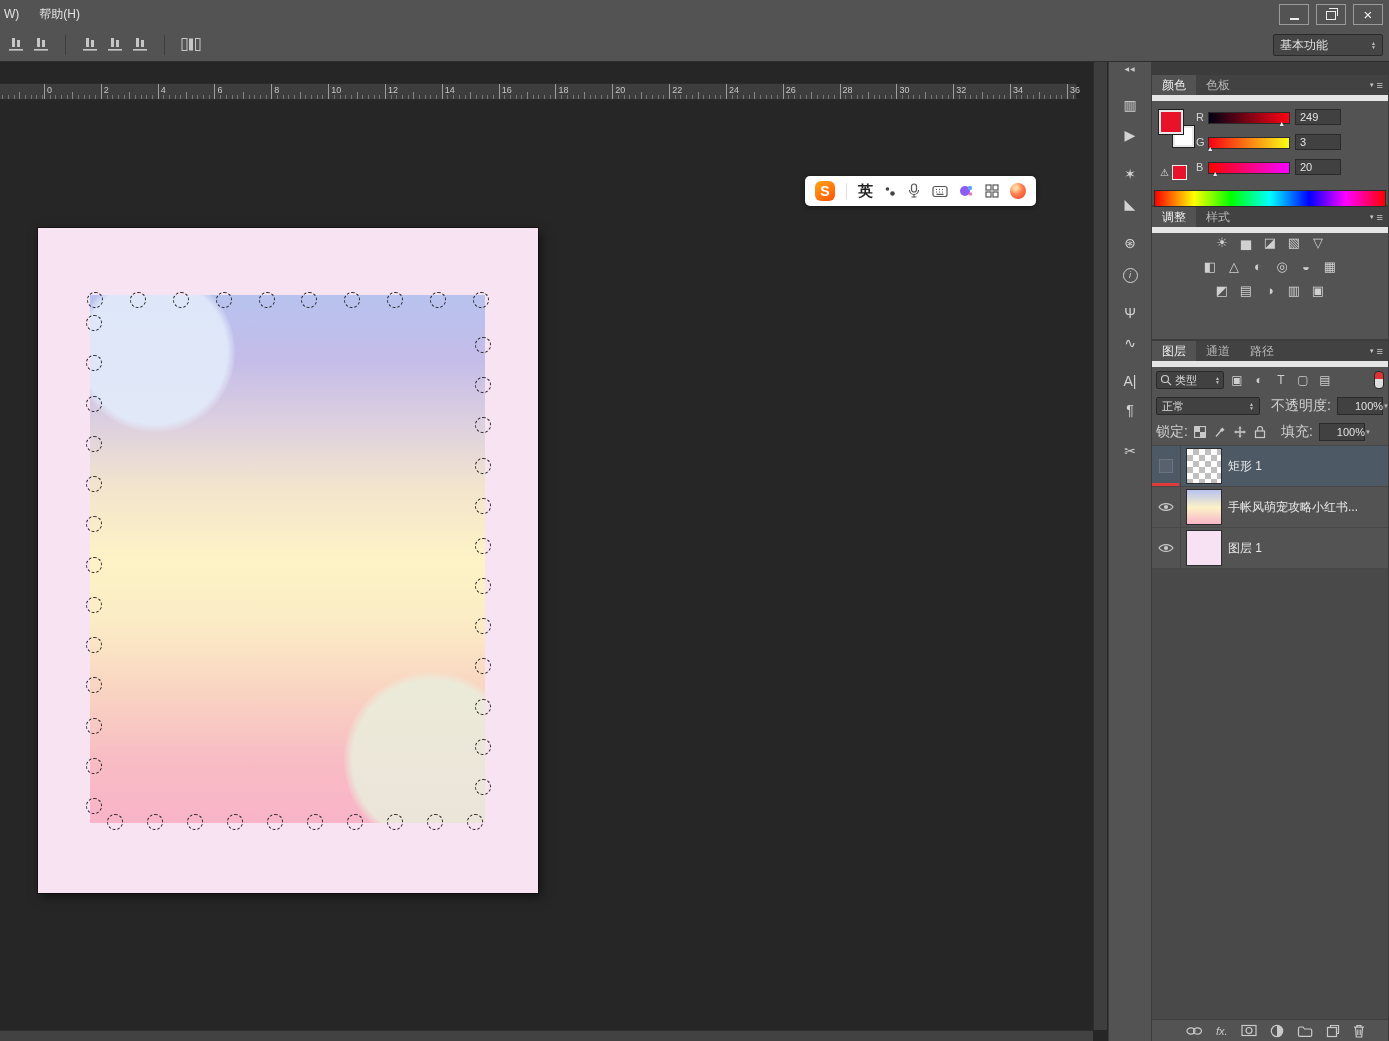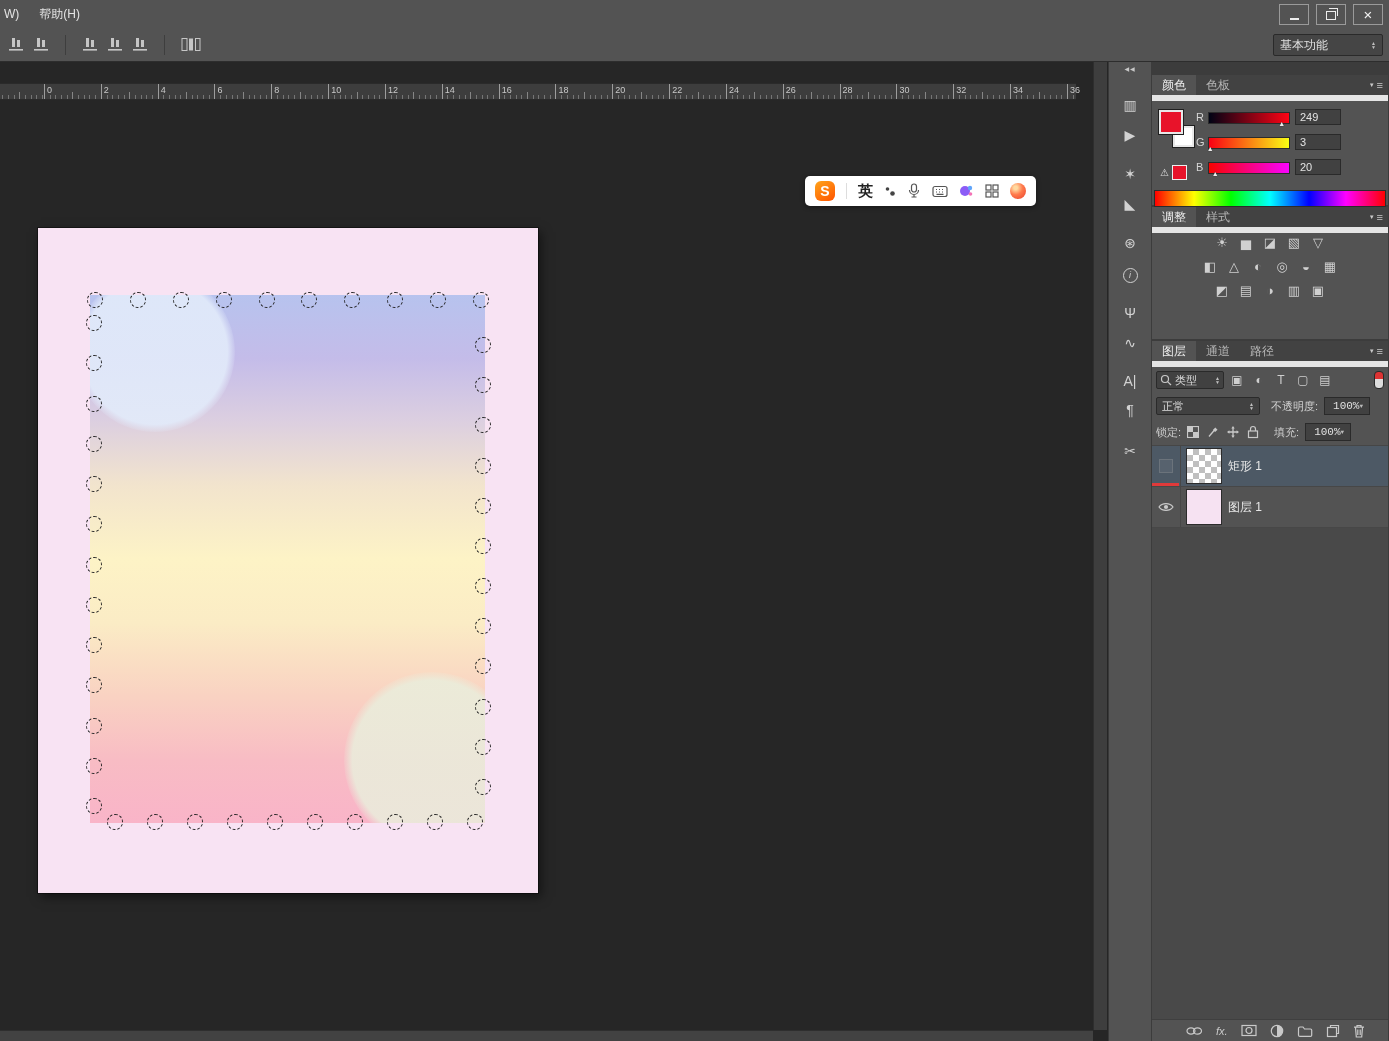--- a/index.html
+++ b/index.html
@@ -106,23 +106,23 @@
   .frow{height:26px;display:flex;align-items:center;padding:0 4px;gap:2px;}
   #typebox{width:68px;height:18px;background:#414141;border:1px solid #2a2a2a;border-radius:2px;
            display:flex;align-items:center;gap:3px;padding:0 3px;font-size:11px;color:#dddddd;box-sizing:border-box;}
   #typebox .spin{margin-left:auto;}
   .fic{width:22px;height:18px;display:flex;align-items:center;justify-content:center;font-size:12px;color:#cfcfcf;}
   #fswitch{margin-left:auto;width:8px;height:16px;border-radius:4px;border:1px solid #2a2a2a;
            background:linear-gradient(#d33 0 45%,#ddd 45%);}
   #blendbox{width:104px;height:18px;background:#414141;border:1px solid #2a2a2a;border-radius:2px;
             display:flex;align-items:center;padding:0 5px;font-size:11px;color:#dddddd;box-sizing:border-box;}
   #blendbox .spin{margin-left:auto;}
-  .biglabel{font-size:11px;color:#cfcfcf;margin-left:9px;}
+  .biglabel{font-size:14px;color:#cfcfcf;margin-left:9px;}
   .valbox{width:46px;height:18px;background:#414141;border:1px solid #2a2a2a;display:flex;align-items:center;
-          padding:0 8px;font-size:11px;color:#e0e0e0;box-sizing:border-box;margin-left:4px;font-family:Liberation Mono, monospace;}
+          padding:0 17px;font-size:11px;color:#e0e0e0;box-sizing:border-box;margin-left:4px;}
   .valbox .dn{margin-left:auto;font-size:6px;color:#bbbbbb;}
   .lkic{width:20px;height:16px;display:flex;align-items:center;justify-content:center;}
   #layer-list{border-top:1px solid #464646;}
   .lrow{height:40px;display:flex;align-items:center;background:#535353;border-bottom:1px solid #474747;position:relative;}
   .lrow.selected{background:#4d5965;}
   .eyecell{width:28px;height:100%;border-right:1px solid #474747;display:flex;align-items:center;justify-content:center;flex:none;}
   .novis{width:12px;height:12px;border:1px solid #6b737b;background:rgba(255,255,255,.06);}
   .tag{position:absolute;left:0;bottom:0;width:27px;height:3px;}
   .thumb{width:34px;height:34px;margin:0 7px 0 6px;outline:1px solid #2c2c2c;flex:none;}
   .thumb.checker{background-color:#fff;
@@ -530,20 +530,30 @@
             <span class="thumb checker"></span>
             <span class="lname">矩形 1</span>
           </div>
           <div class="lrow">
             <span class="eyecell">
               <svg width="16" height="12" viewBox="0 0 16 12">
                 <path d="M1 6 C4 1.5 12 1.5 15 6 C12 10.5 4 10.5 1 6 Z" stroke="#c9c9c9" stroke-width="1.2" fill="none"></path>
                 <circle cx="8" cy="6" r="2.1" fill="#c9c9c9"></circle>
               </svg>
             </span>
+            <span class="thumb gradient"></span>
+            <span class="lname">手帐风萌宠攻略小红书...</span>
+          </div>
+          <div class="lrow">
+            <span class="eyecell">
+              <svg width="16" height="12" viewBox="0 0 16 12">
+                <path d="M1 6 C4 1.5 12 1.5 15 6 C12 10.5 4 10.5 1 6 Z" stroke="#c9c9c9" stroke-width="1.2" fill="none"></path>
+                <circle cx="8" cy="6" r="2.1" fill="#c9c9c9"></circle>
+              </svg>
+            </span>
             <span class="thumb pink"></span>
             <span class="lname">图层 1</span>
           </div>
         </div>
       <div id="layers-empty"></div>
       <div id="lbottom">
           <span class="bic">
             <svg width="17" height="10">
               <ellipse cx="5" cy="5" rx="4" ry="3.2" stroke="#c9c9c9" stroke-width="1.2" fill="none"></ellipse>
               <ellipse cx="11.5" cy="5" rx="4" ry="3.2" stroke="#c9c9c9" stroke-width="1.2" fill="none"></ellipse>

